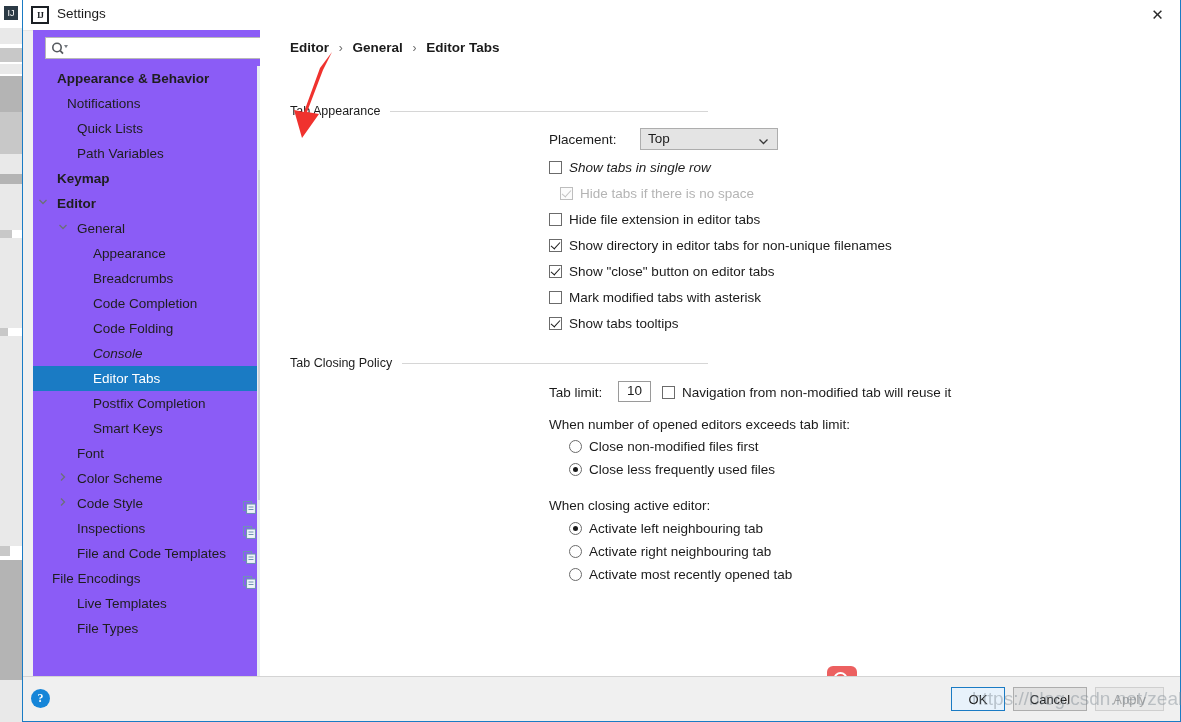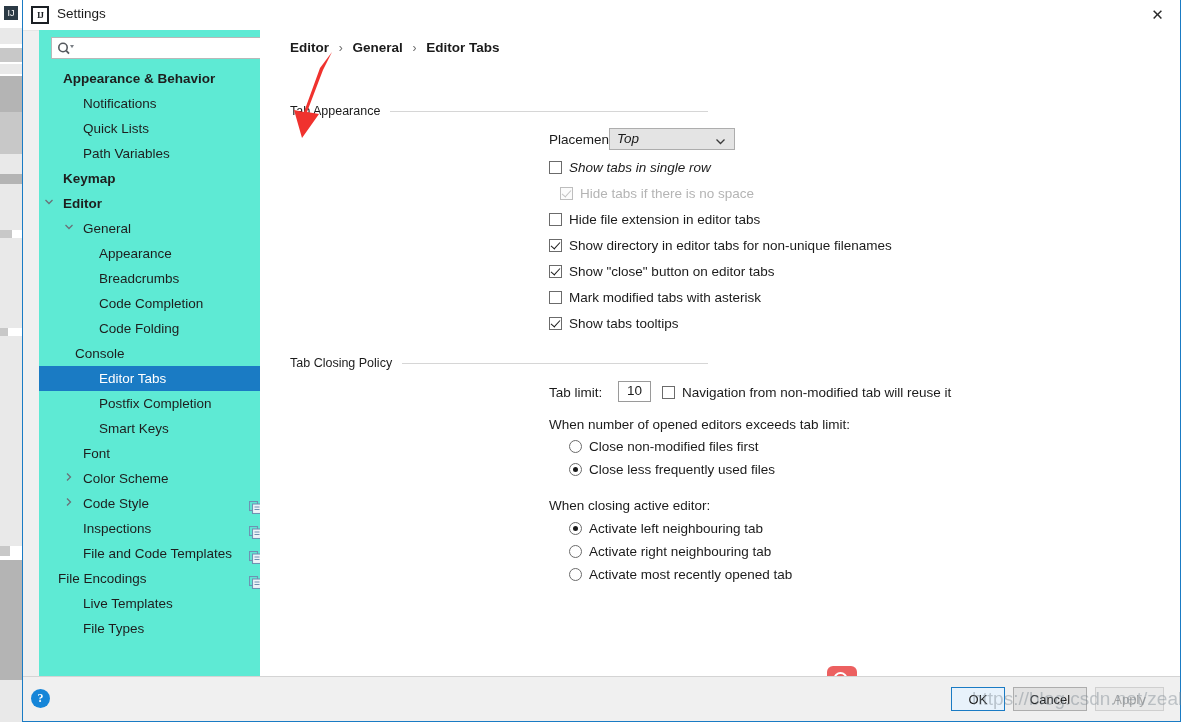--- a/index.html
+++ b/index.html
@@ -61,23 +61,23 @@
   }
   #close-button {
     position: absolute; right: 0; top: 0; width: 45px; height: 29px;
     text-align: center; line-height: 29px;
     font-size: 15px; color: #2a2a2a;
     cursor: default;
   }
 
   
   #sidebar {
-    position: absolute; left: 16px; top: 30px;
+    position: absolute; left: 10px; top: 30px;
     width: 236px; bottom: 44px;
-    background: #5eead4;
+    background: #8b5cf6;
     border-right: 1px solid #cfd6dd;
     box-sizing: border-box;
   }
   #search-box {
     position: absolute; left: 12px; top: 7px;
     width: 229px; height: 22px;
     background: #ffffff;
     border: 1px solid #b8b8b8;
     box-sizing: border-box;
   }
@@ -181,26 +181,25 @@
   .rb.checked::after {
     content: "";
     position: absolute; left: 3px; top: 3px;
     width: 5px; height: 5px; border-radius: 50%;
     background: #1b1b1b;
   }
 
   
   #placement-label { position: absolute; left: 289px; top: 102px; font-size: 13.5px; color: #1b1b1b; }
   #placement-select {
-    position: absolute; left: 349px; top: 98px;
-    width: 126px; height: 22px;
+    position: absolute; left: 380px; top: 98px;
+    width: 138px; height: 22px;
     background: #e4e4e4;
     border: 1px solid #adadad;
     box-sizing: border-box;
-    font-style: italic;
   }
   #placement-value {
     position: absolute; left: 7px; top: 2px;
     font-size: 13.5px; color: #1b1b1b;
   }
   #placement-chevron {
     position: absolute; right: 8px; top: 4px;
     width: 11px; height: 11px;
   }
 
@@ -325,35 +324,35 @@
           <circle cx="6" cy="6.5" r="4.2" fill="none" stroke="#55595e" stroke-width="1.6"></circle>
           <line x1="9.2" y1="9.7" x2="12" y2="12.6" stroke="#55595e" stroke-width="1.8"></line>
           <polygon points="13,4 17,4 15,7.2" fill="#7a7f85"></polygon>
         </svg>
       </div>
       <input id="search-input" type="text" placeholder="" style="">
     </div>
 
     <div id="tree">
         <div class="tree-item bold"><span class="label" style="margin-left: 24px;">Appearance &amp; Behavior</span></div>
-        <div class="tree-item"><span class="label" style="margin-left: 44px;">Notifications</span></div>
+        <div class="tree-item"><span class="label" style="margin-left: 34px;">Notifications</span></div>
         <div class="tree-item"><span class="label" style="margin-left: 44px;">Quick Lists</span></div>
         <div class="tree-item"><span class="label" style="margin-left: 44px;">Path Variables</span></div>
         <div class="tree-item bold"><span class="label" style="margin-left: 24px;">Keymap</span></div>
         <div class="tree-item bold"><span class="twisty" style="left: 3px;"><svg width="10" height="10" viewBox="0 0 10 10">
               <polyline points="1.5,3 5,6.5 8.5,3" fill="none" stroke="#6b7077" stroke-width="1.3"></polyline>
             </svg></span><span class="label" style="margin-left: 24px;">Editor</span></div>
         <div class="tree-item"><span class="twisty" style="left: 23px;"><svg width="10" height="10" viewBox="0 0 10 10">
               <polyline points="1.5,3 5,6.5 8.5,3" fill="none" stroke="#6b7077" stroke-width="1.3"></polyline>
             </svg></span><span class="label" style="margin-left: 44px;">General</span></div>
         <div class="tree-item"><span class="label" style="margin-left: 60px;">Appearance</span></div>
         <div class="tree-item"><span class="label" style="margin-left: 60px;">Breadcrumbs</span></div>
         <div class="tree-item"><span class="label" style="margin-left: 60px;">Code Completion</span></div>
         <div class="tree-item"><span class="label" style="margin-left: 60px;">Code Folding</span></div>
-        <div class="tree-item"><span class="label" style="margin-left: 36px;">Console</span></div>
+        <div class="tree-item"><span class="label" style="margin-left: 60px; font-style: italic;">Console</span></div>
         <div class="tree-item selected"><span class="label" style="margin-left: 60px;">Editor Tabs</span></div>
         <div class="tree-item"><span class="label" style="margin-left: 60px;">Postfix Completion</span></div>
         <div class="tree-item"><span class="label" style="margin-left: 60px;">Smart Keys</span></div>
         <div class="tree-item"><span class="label" style="margin-left: 44px;">Font</span></div>
         <div class="tree-item"><span class="twisty" style="left: 23px;"><svg width="10" height="10" viewBox="0 0 10 10">
               <polyline points="3,1.5 6.5,5 3,8.5" fill="none" stroke="#6b7077" stroke-width="1.3"></polyline>
             </svg></span><span class="label" style="margin-left: 44px;">Color Scheme</span></div>
         <div class="tree-item"><span class="twisty" style="left: 23px;"><svg width="10" height="10" viewBox="0 0 10 10">
               <polyline points="3,1.5 6.5,5 3,8.5" fill="none" stroke="#6b7077" stroke-width="1.3"></polyline>
             </svg></span><span class="label" style="margin-left: 44px;">Code Style</span><span class="copy-badge"><svg width="13" height="13" viewBox="0 0 13 13">

